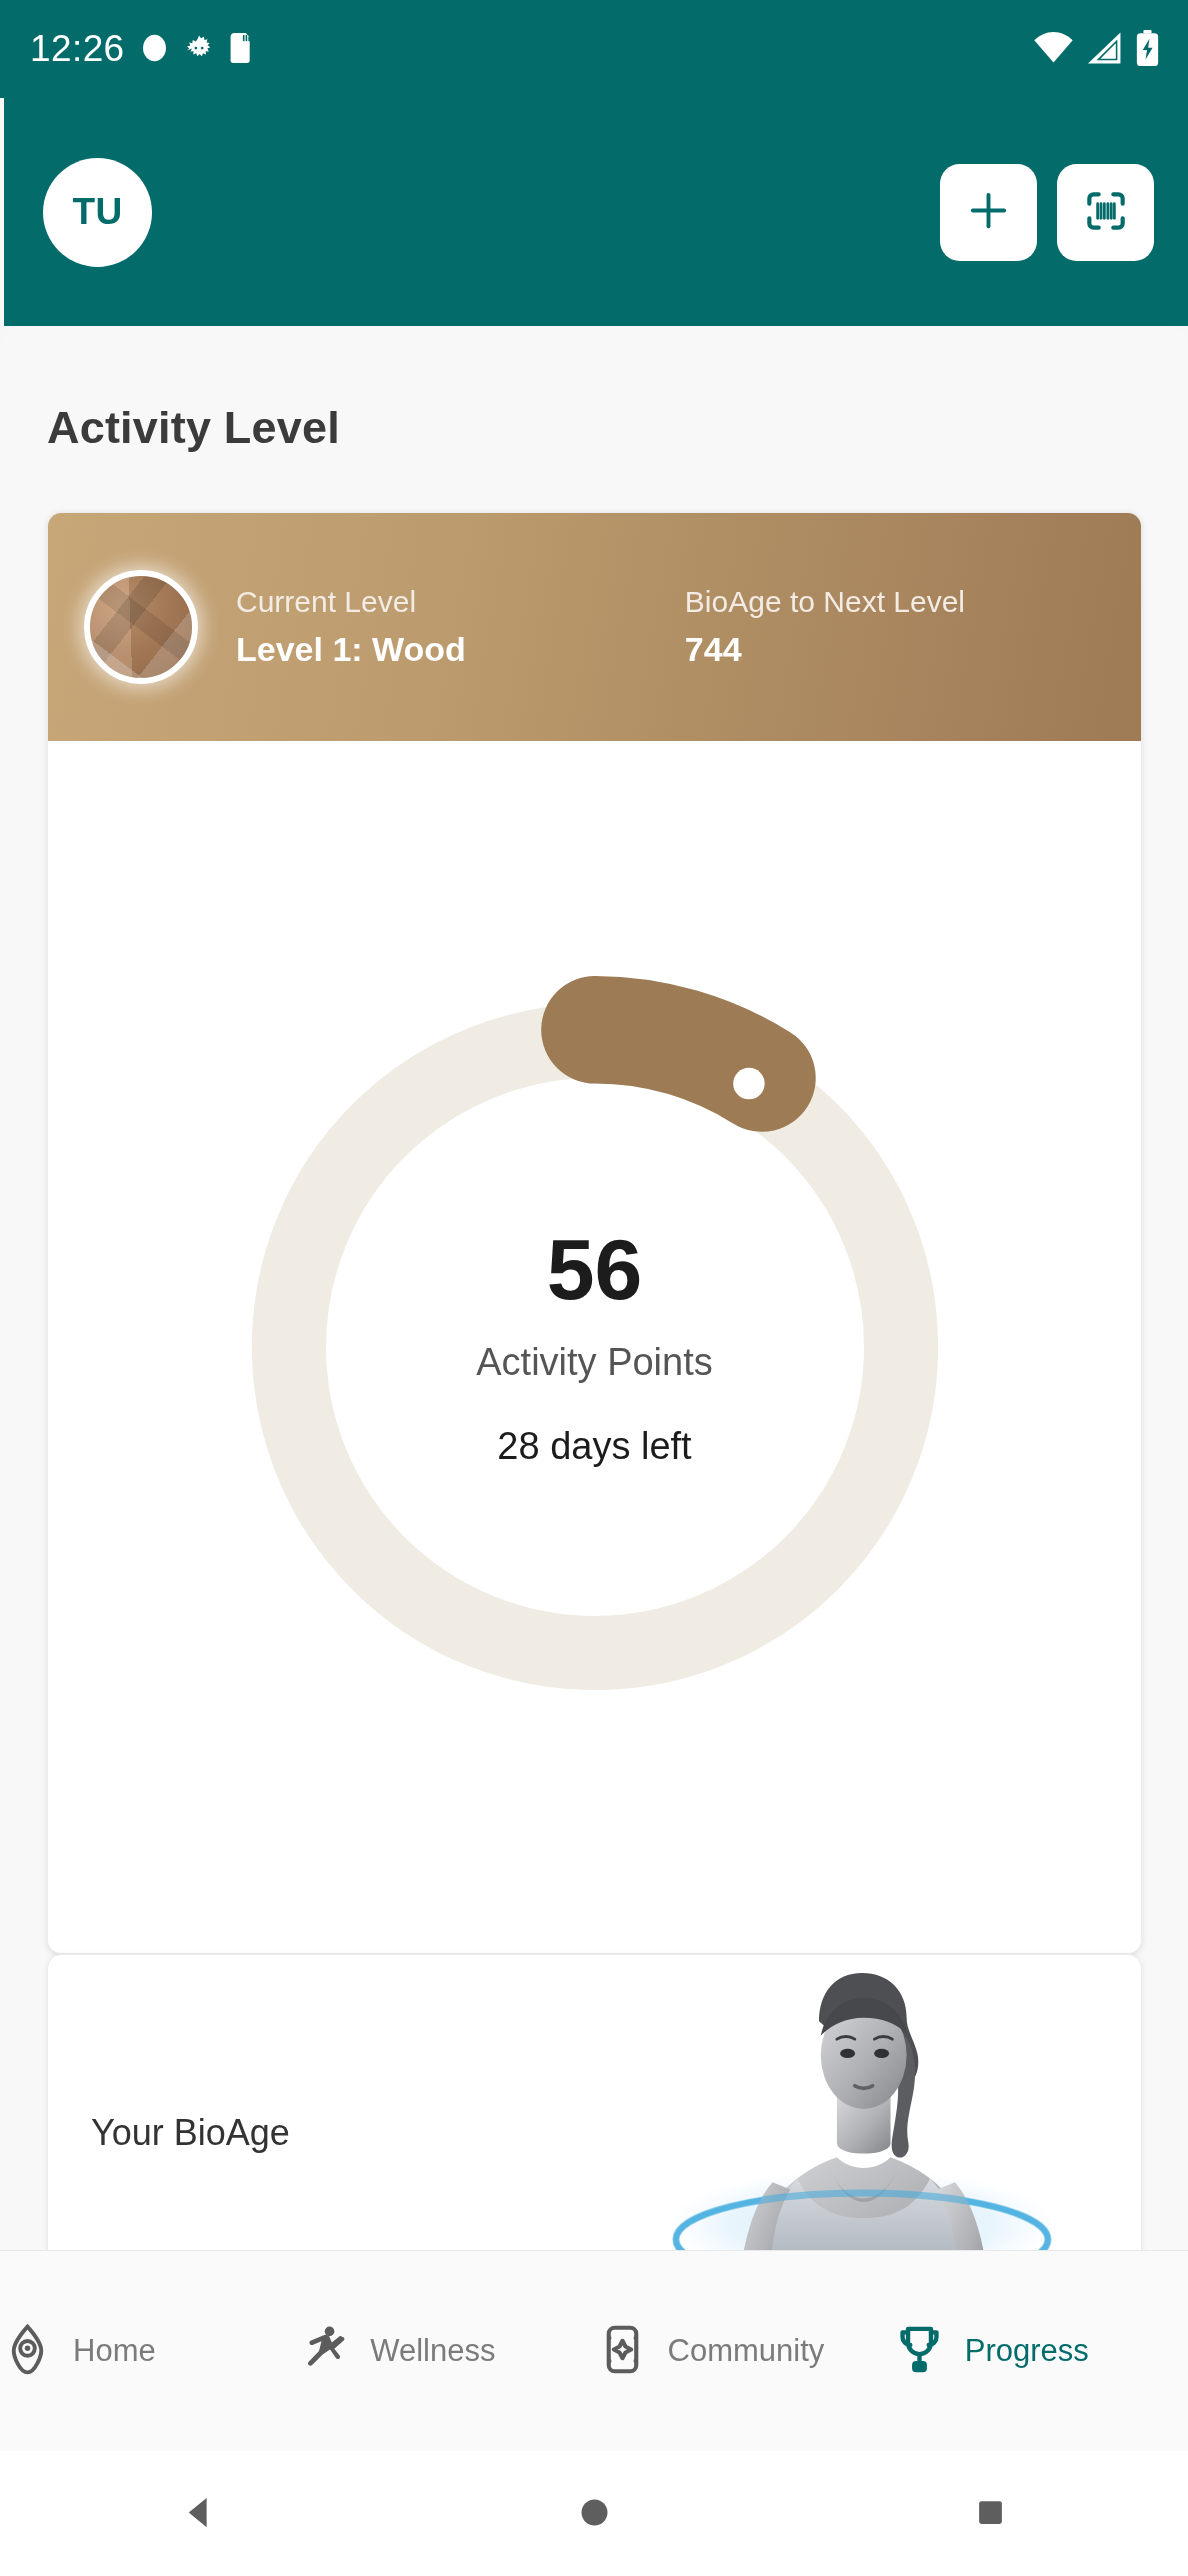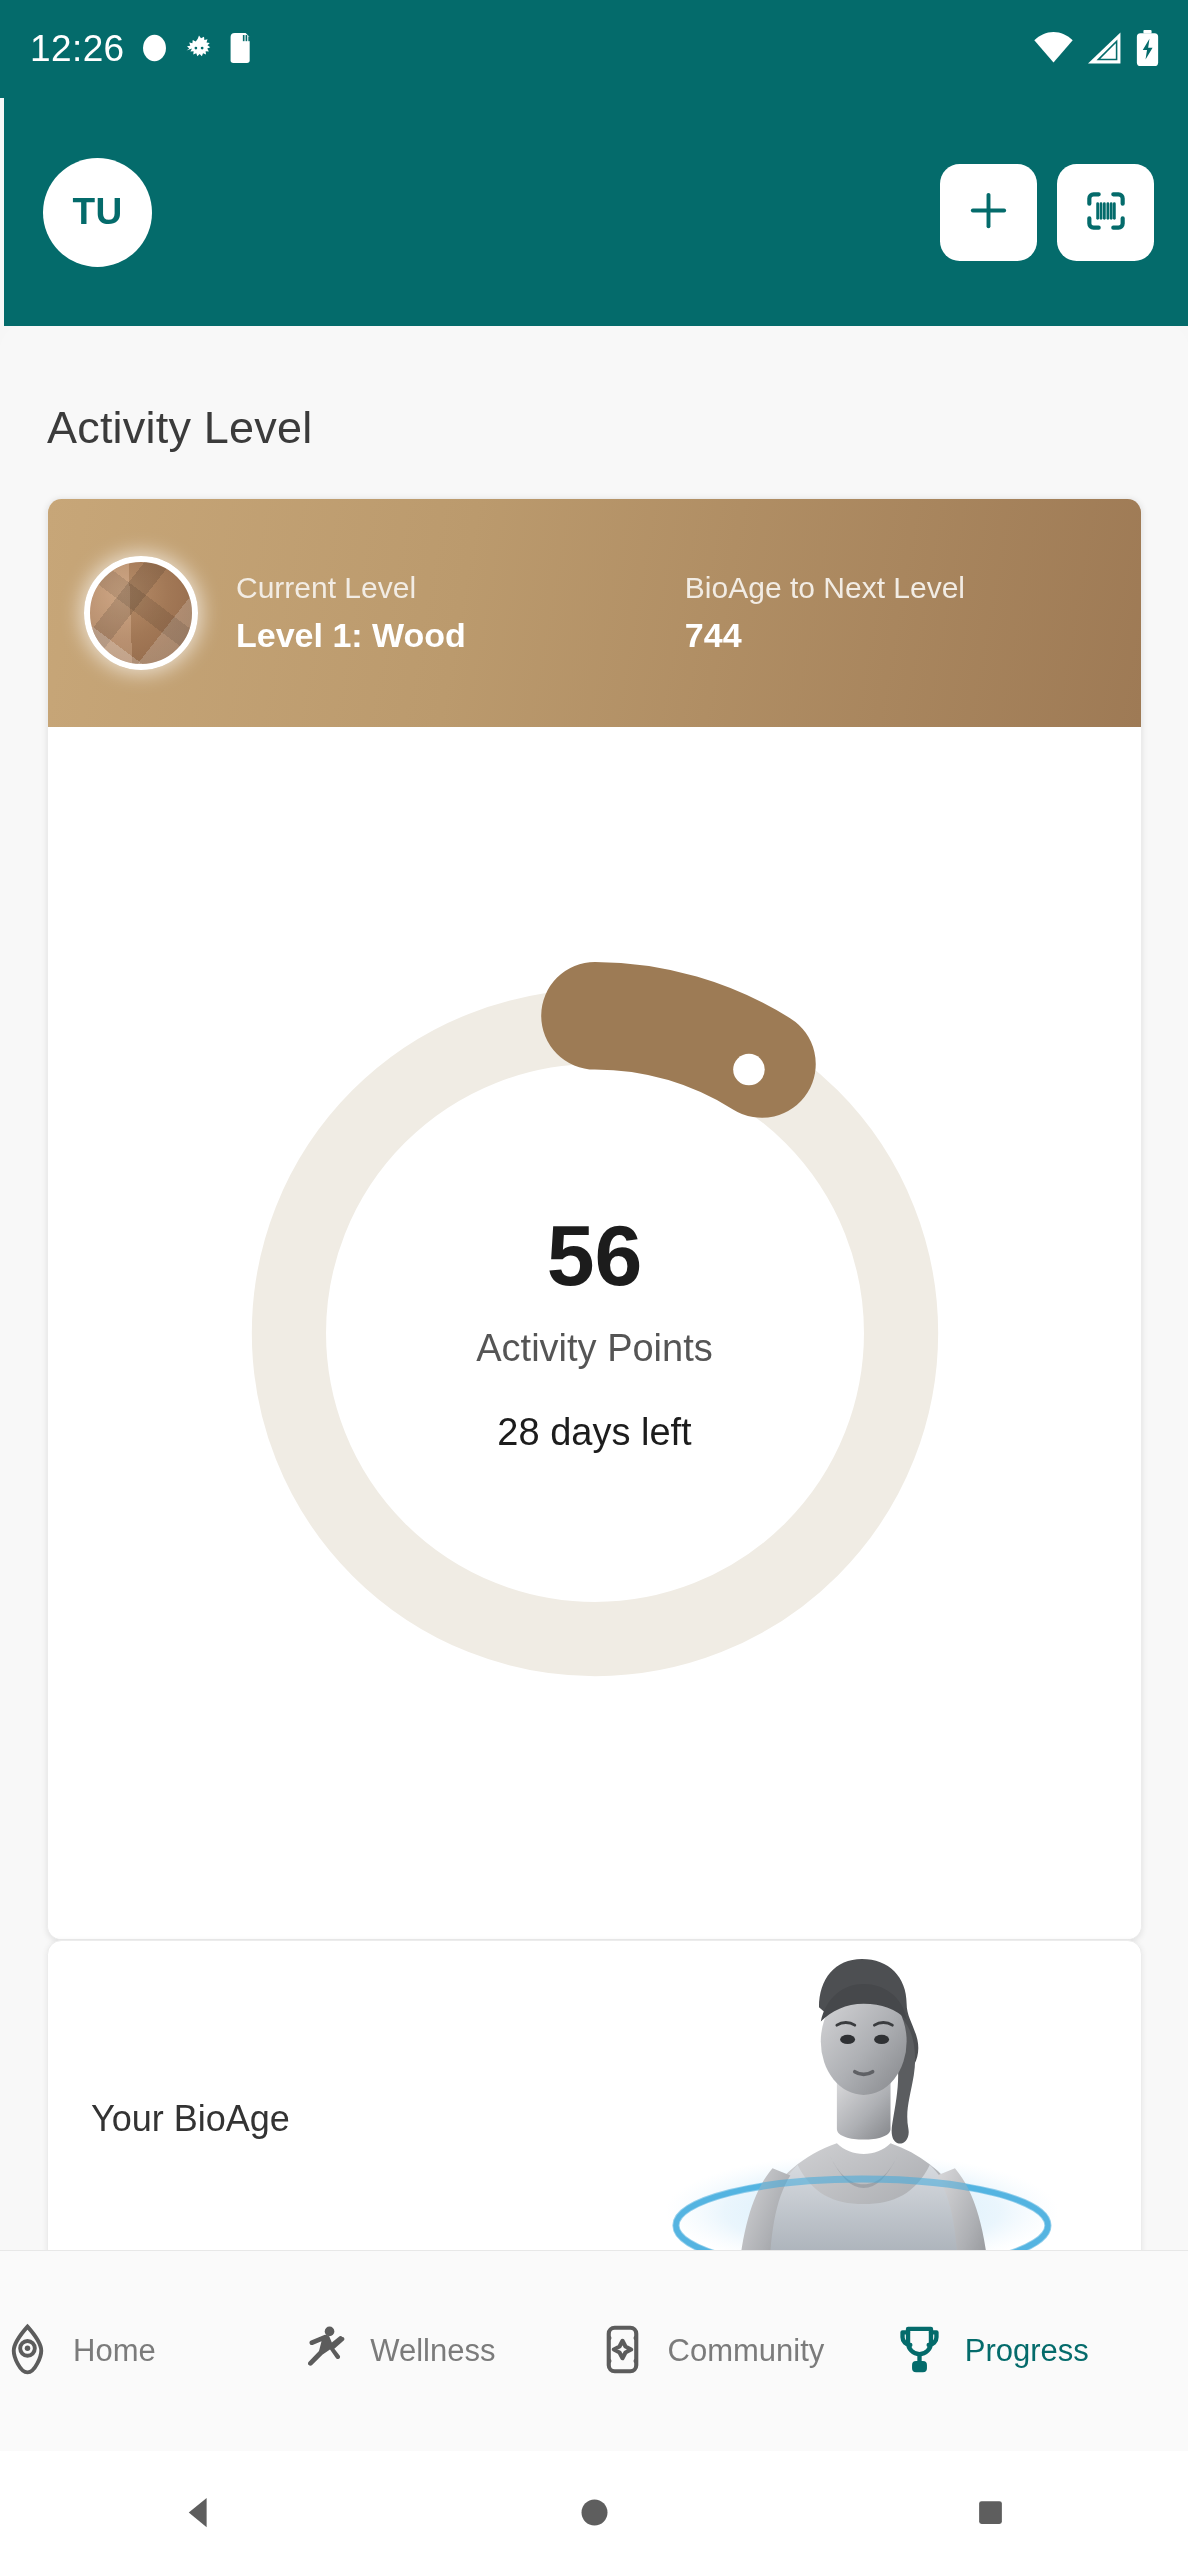--- a/index.html
+++ b/index.html
@@ -38,22 +38,22 @@
   }
 
   
   .sheet{
     position:absolute; top:326px; left:0; width:1189px; height:2250px;
     background:#f8f8f8; border-radius:23px 23px 0 0; overflow:hidden;
   }
   .sheet-inner{ padding:0 47px; }
 
   .section-title{
-    font-size:45px; color:#3b3b3b; font-weight:400;
-    padding-top:76px; padding-bottom:44px; letter-spacing:0.2px;
+    font-size:45px; color:#3b3b3b; font-weight:700;
+    padding-top:76px; padding-bottom:58px; letter-spacing:0.2px;
   }
 
   
   .level-card{
     border-radius:14.3px; overflow:hidden; background:#fff;
     box-shadow:0 1.8px 6.3px rgba(0,0,0,.10);
     border:0.9px solid #ececec;
   }
   .level-banner{
     height:228px;

